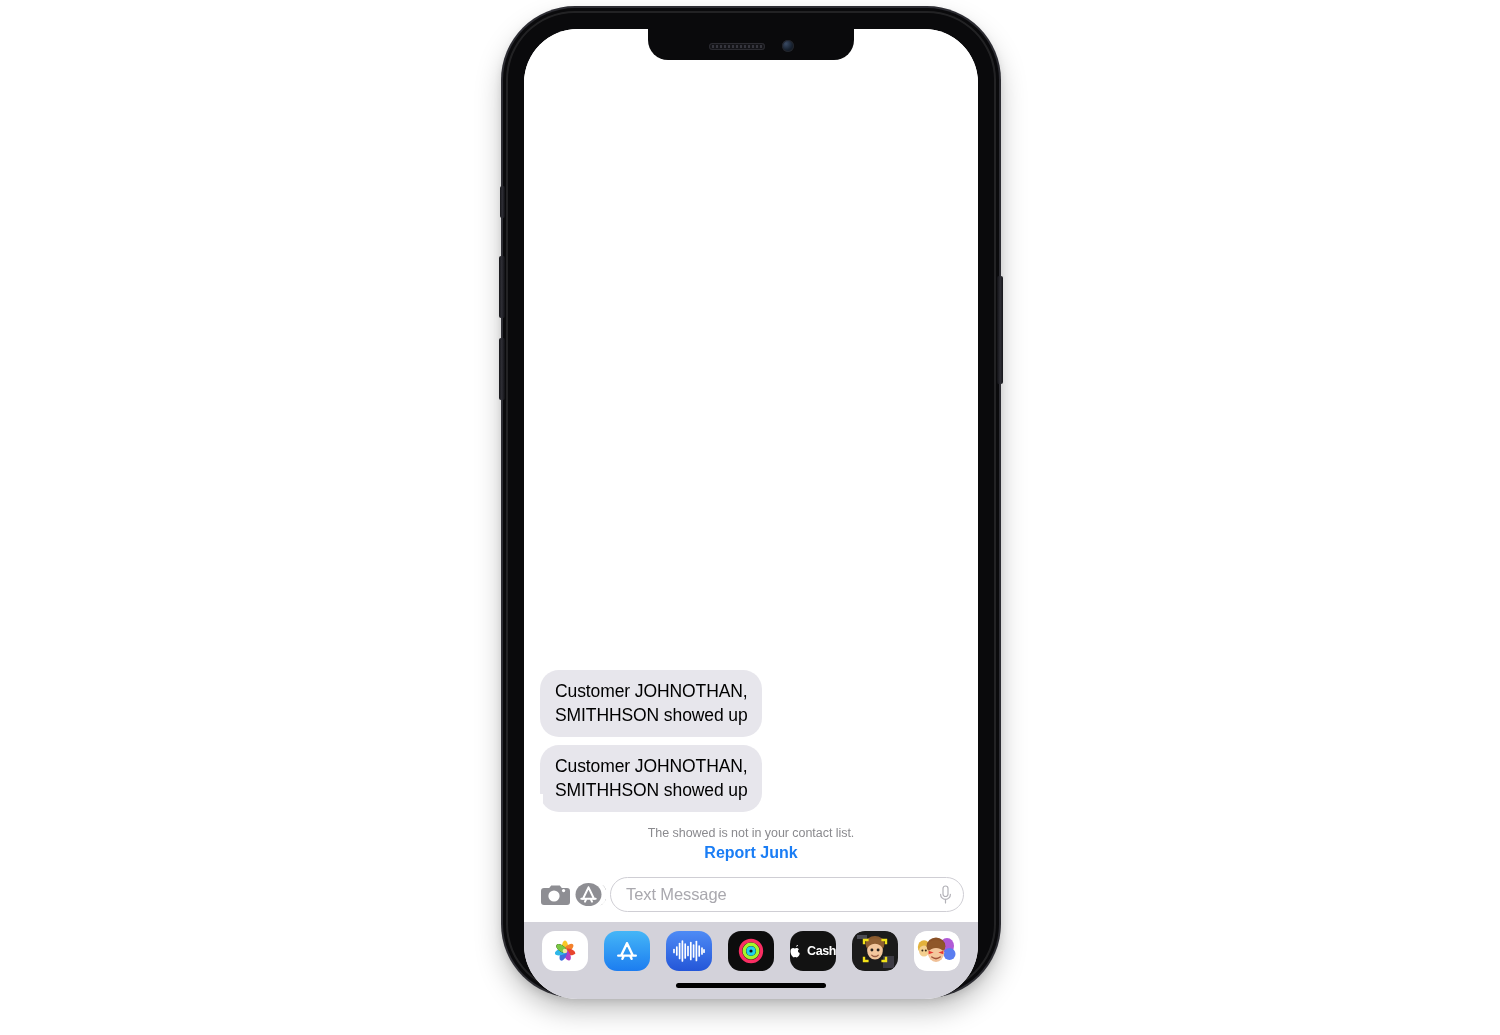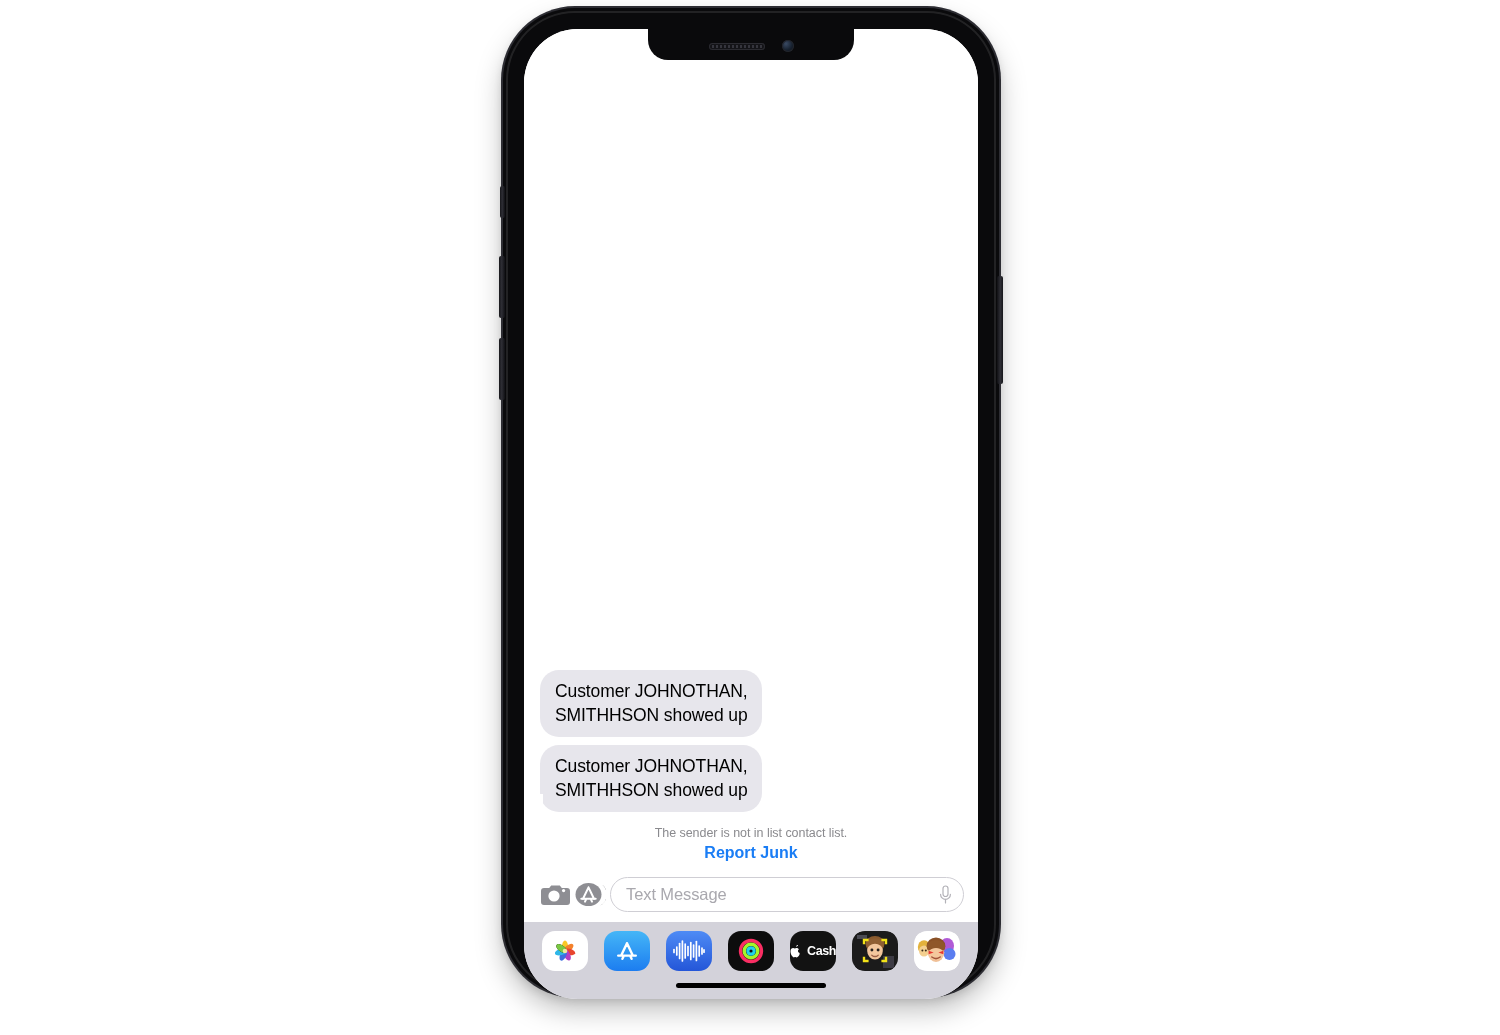--- a/index.html
+++ b/index.html
@@ -300,21 +300,21 @@
         <div class="bubble">Customer JOHNOTHAN,
 SMITHHSON showed up</div>
       </div>
 
       <div class="bubble-row">
         <div class="bubble tail">Customer JOHNOTHAN,
 SMITHHSON showed up</div>
       </div>
 
       <div class="junk-notice">
-        <div class="junk-line">The sender is not in list contact list.</div>
+        <div class="junk-line">The showed is not in your contact list.</div>
         <div class="junk-link">Report Junk</div>
       </div>
     </div>
 
     <div class="toolbar">
 
       <div class="icon-btn">
         <svg width="29" height="24" viewBox="0 0 29 24">
           <path d="M3 5h5.2l2-2.6h8.6l2 2.6H26a3 3 0 0 1 3 3v11a3 3 0 0 1-3 3H3a3 3 0 0 1-3-3V8a3 3 0 0 1 3-3z" fill="#8e8e93"></path>
           <circle cx="13" cy="13" r="5.6" fill="#ffffff"></circle>

